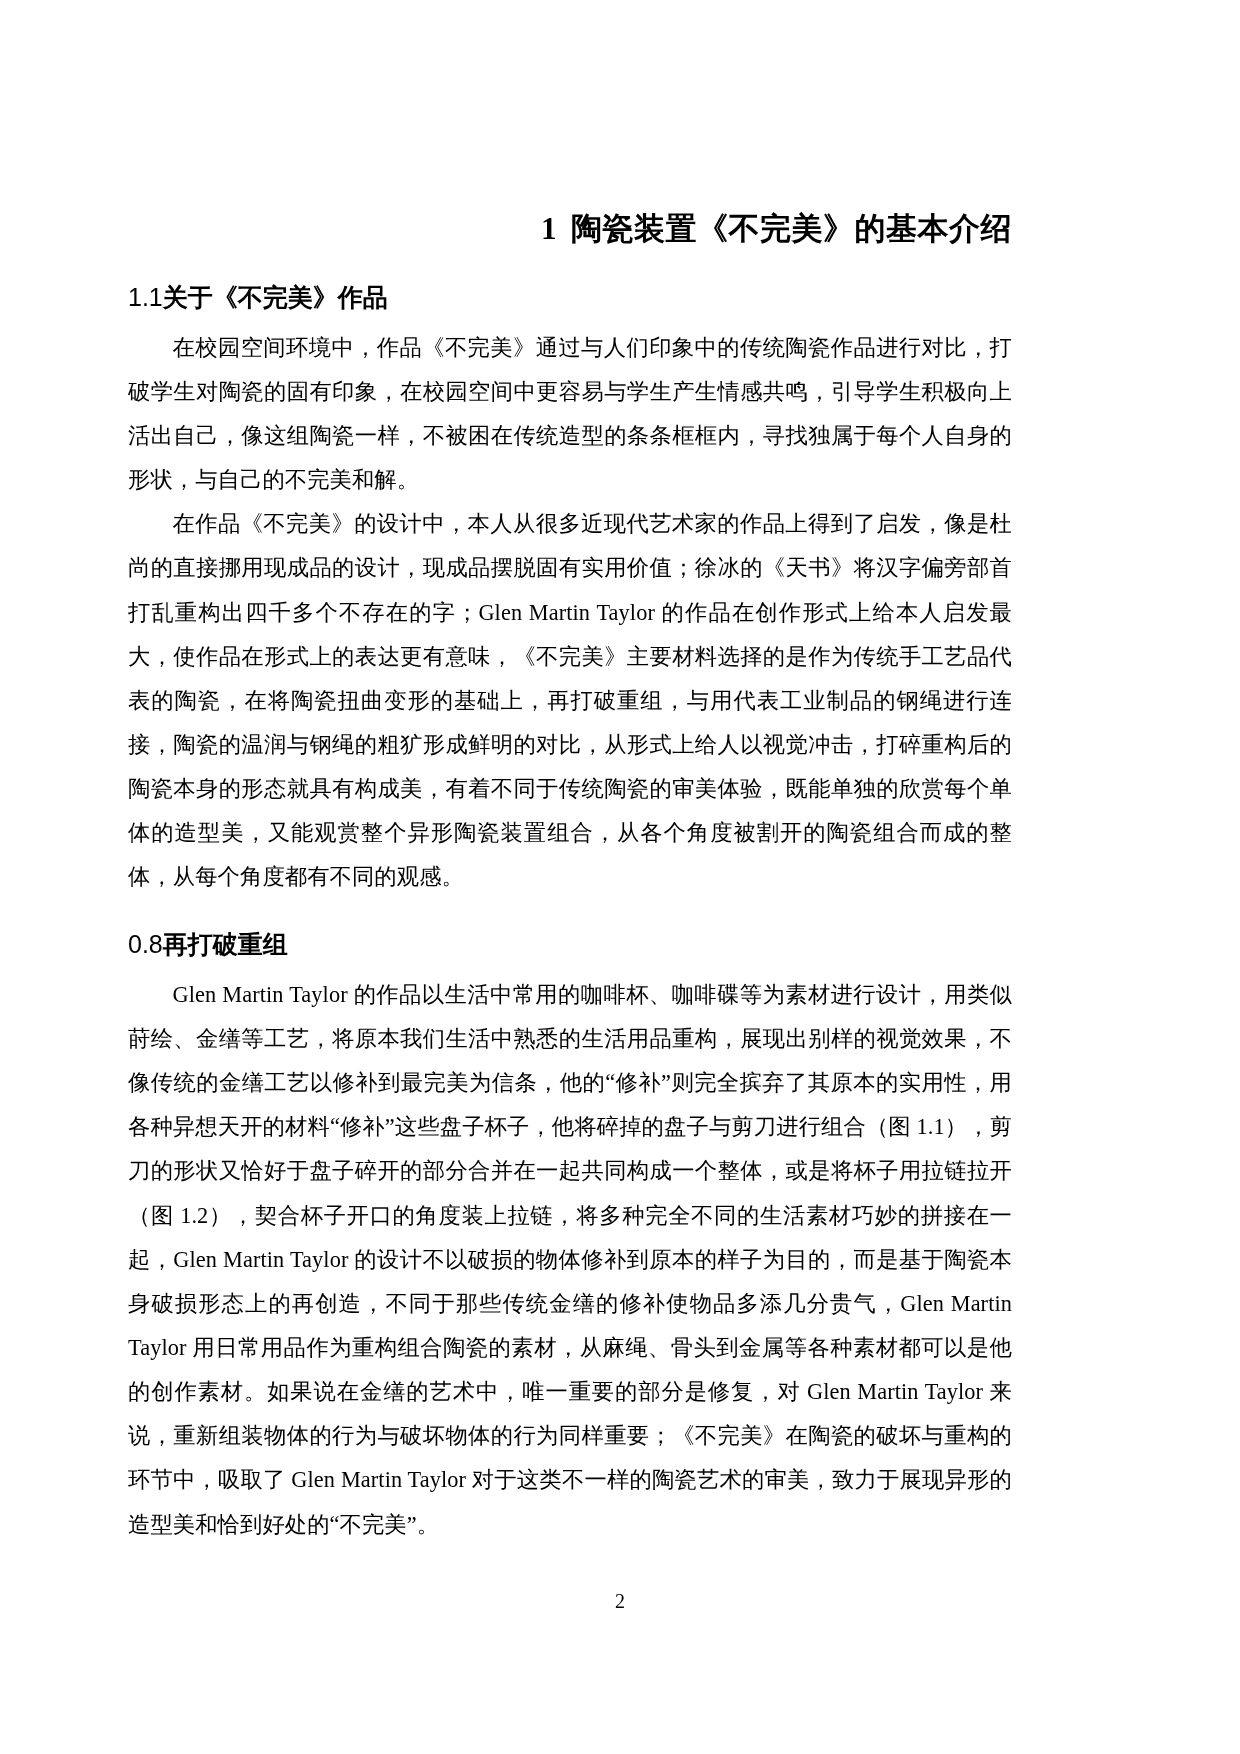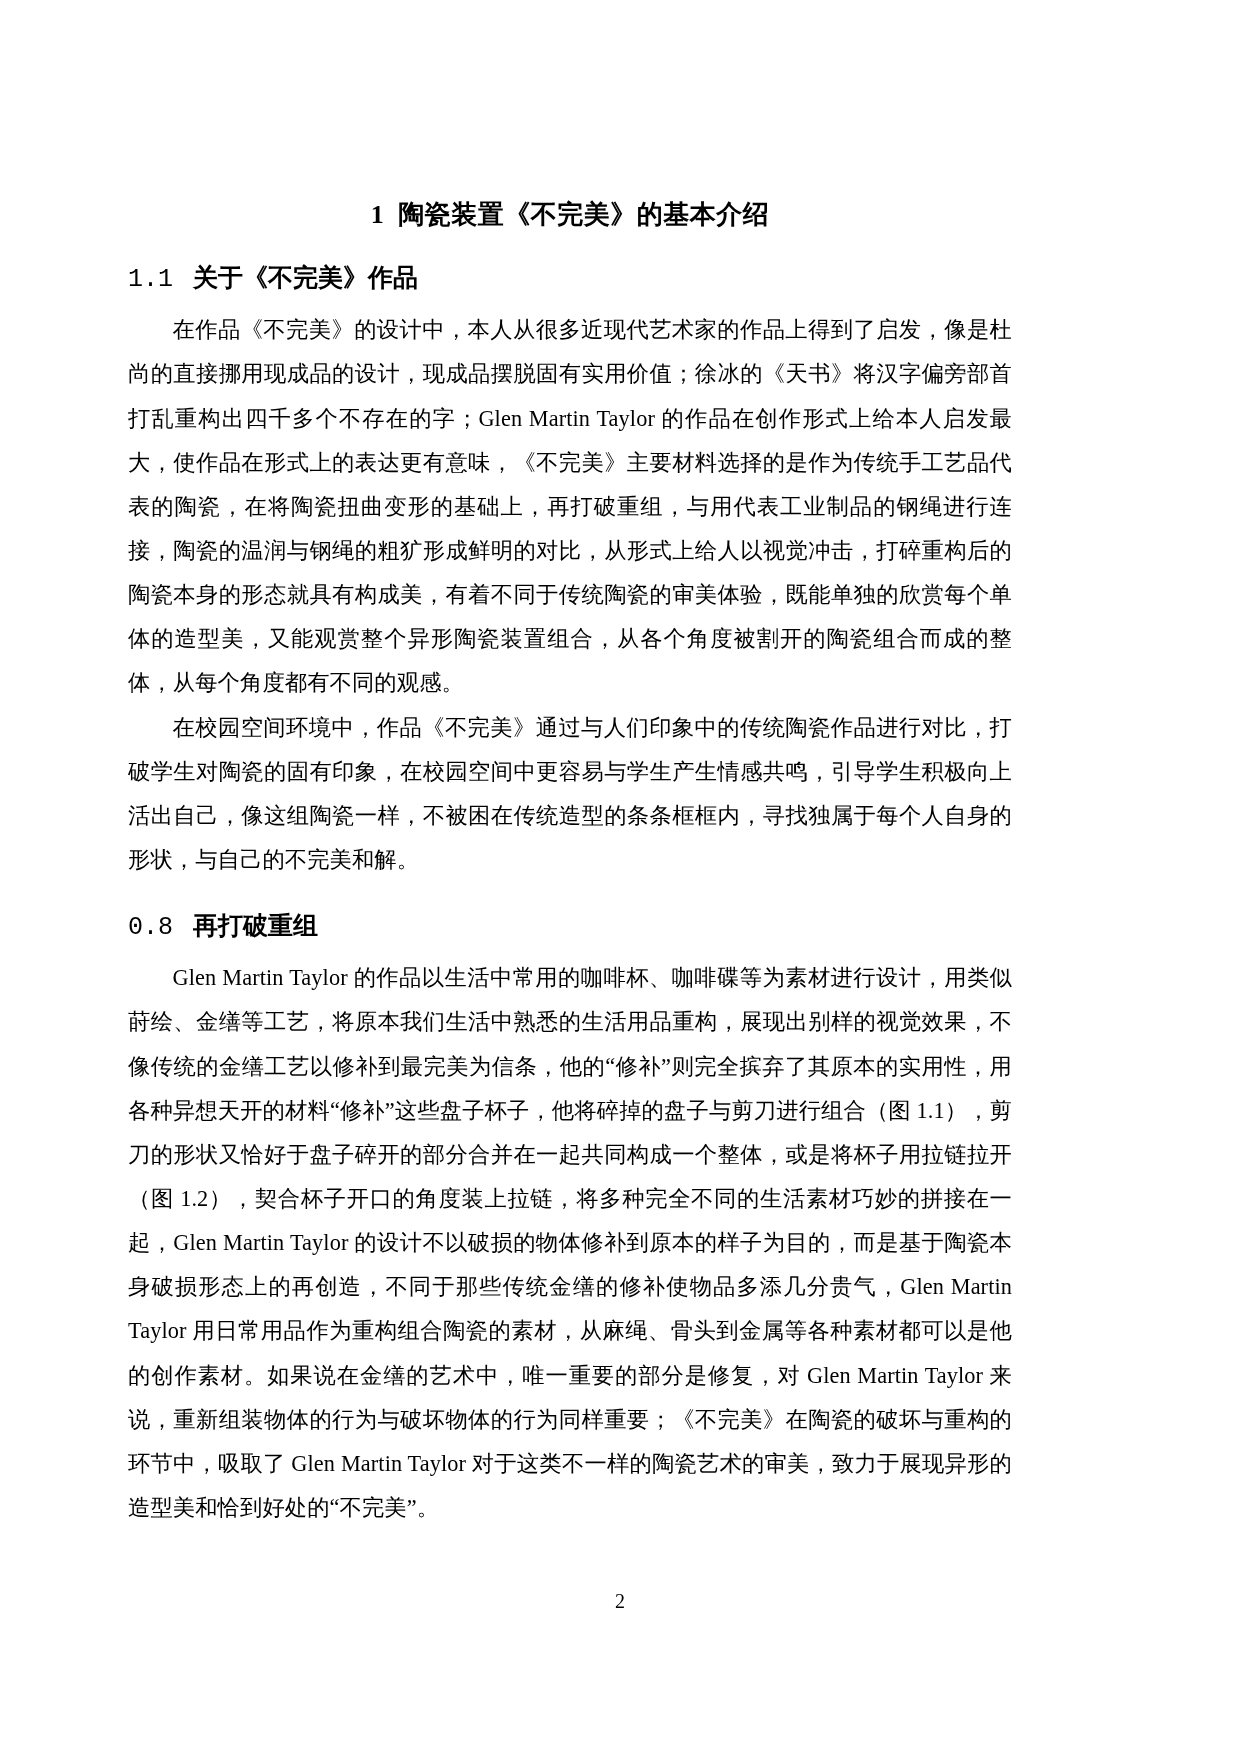--- a/index.html
+++ b/index.html
@@ -22,46 +22,46 @@
     height: 1754px;
     background: #ffffff;
     box-sizing: border-box;
     padding: 195px 128px 0 128px;
   }
   .content {
     width: 884px;
   }
   h1.section-title {
     font-family: "DejaVu Sans", "Liberation Sans", sans-serif;
-    font-size: 26px;
+    font-size: 31px;
     font-weight: bold;
     letter-spacing: 0.5px;
-    margin: 0 0 0 0;
+    margin: 10px 0 0 0;
     padding: 0;
     line-height: 1.5;
-    text-align: center;
+    text-align: right;
   }
   h1.section-title .numlbl {
     font-family: "Liberation Serif", "DejaVu Serif", serif;
     font-weight: bold;
     margin-right: 14px;
   }
   h2.subsection-title {
     font-family: "DejaVu Sans", "Liberation Sans", sans-serif;
     font-size: 25px;
     font-weight: bold;
     margin: 26px 0 10px 0;
     padding: 0;
     line-height: 1.45;
     text-align: left;
   }
   h2.subsection-title .numlbl {
-    font-family: Liberation Mono, monospace;
+    font-family: Liberation Sans, sans-serif;
     font-weight: normal;
-    margin-right: 20px;
+    margin-right: 0;
   }
   p.body-par {
     font-size: 22.3px;
     line-height: 1.98;
     margin: 0;
     padding: 0;
     text-align: justify;
     text-justify: inter-character;
     text-indent: 2em;
     word-break: break-word;
@@ -87,22 +87,22 @@
   <div class="content">
 
     <h1 class="section-title">
       <span class="numlbl">1</span><span>陶瓷装置《不完美》的基本介绍</span>
     </h1>
 
     <h2 class="subsection-title">
       <span class="numlbl">1.1</span><span>关于《不完美》作品</span>
     </h2>
 
+    <p class="body-par tight">在校园空间环境中，作品《不完美》通过与人们印象中的传统陶瓷作品进行对比，打破学生对陶瓷的固有印象，在校园空间中更容易与学生产生情感共鸣，引导学生积极向上活出自己，像这组陶瓷一样，不被困在传统造型的条条框框内，寻找独属于每个人自身的形状，与自己的不完美和解。</p>
     <p class="body-par">在作品《不完美》的设计中，本人从很多近现代艺术家的作品上得到了启发，像是杜尚的直接挪用现成品的设计，现成品摆脱固有实用价值；徐冰的《天书》将汉字偏旁部首打乱重构出四千多个不存在的字；Glen Martin Taylor 的作品在创作形式上给本人启发最大，使作品在形式上的表达更有意味，《不完美》主要材料选择的是作为传统手工艺品代表的陶瓷，在将陶瓷扭曲变形的基础上，再打破重组，与用代表工业制品的钢绳进行连接，陶瓷的温润与钢绳的粗犷形成鲜明的对比，从形式上给人以视觉冲击，打碎重构后的陶瓷本身的形态就具有构成美，有着不同于传统陶瓷的审美体验，既能单独的欣赏每个单体的造型美，又能观赏整个异形陶瓷装置组合，从各个角度被割开的陶瓷组合而成的整体，从每个角度都有不同的观感。</p>
-    <p class="body-par tight">在校园空间环境中，作品《不完美》通过与人们印象中的传统陶瓷作品进行对比，打破学生对陶瓷的固有印象，在校园空间中更容易与学生产生情感共鸣，引导学生积极向上活出自己，像这组陶瓷一样，不被困在传统造型的条条框框内，寻找独属于每个人自身的形状，与自己的不完美和解。</p>
 
     <h2 class="subsection-title">
       <span class="numlbl">0.8</span><span>再打破重组</span>
     </h2>
 
     <p class="body-par tight">Glen Martin Taylor 的作品以生活中常用的咖啡杯、咖啡碟等为素材进行设计，用类似莳绘、金缮等工艺，将原本我们生活中熟悉的生活用品重构，展现出别样的视觉效果，不像传统的金缮工艺以修补到最完美为信条，他的“修补”则完全摈弃了其原本的实用性，用各种异想天开的材料“修补”这些盘子杯子，他将碎掉的盘子与剪刀进行组合（图 1.1），剪刀的形状又恰好于盘子碎开的部分合并在一起共同构成一个整体，或是将杯子用拉链拉开（图 1.2），契合杯子开口的角度装上拉链，将多种完全不同的生活素材巧妙的拼接在一起，Glen Martin Taylor 的设计不以破损的物体修补到原本的样子为目的，而是基于陶瓷本身破损形态上的再创造，不同于那些传统金缮的修补使物品多添几分贵气，Glen Martin Taylor 用日常用品作为重构组合陶瓷的素材，从麻绳、骨头到金属等各种素材都可以是他的创作素材。如果说在金缮的艺术中，唯一重要的部分是修复，对 Glen Martin Taylor 来说，重新组装物体的行为与破坏物体的行为同样重要；《不完美》在陶瓷的破坏与重构的环节中，吸取了 Glen Martin Taylor 对于这类不一样的陶瓷艺术的审美，致力于展现异形的造型美和恰到好处的“不完美”。</p>
 
   </div>
 
   <div class="page-number">2</div>

